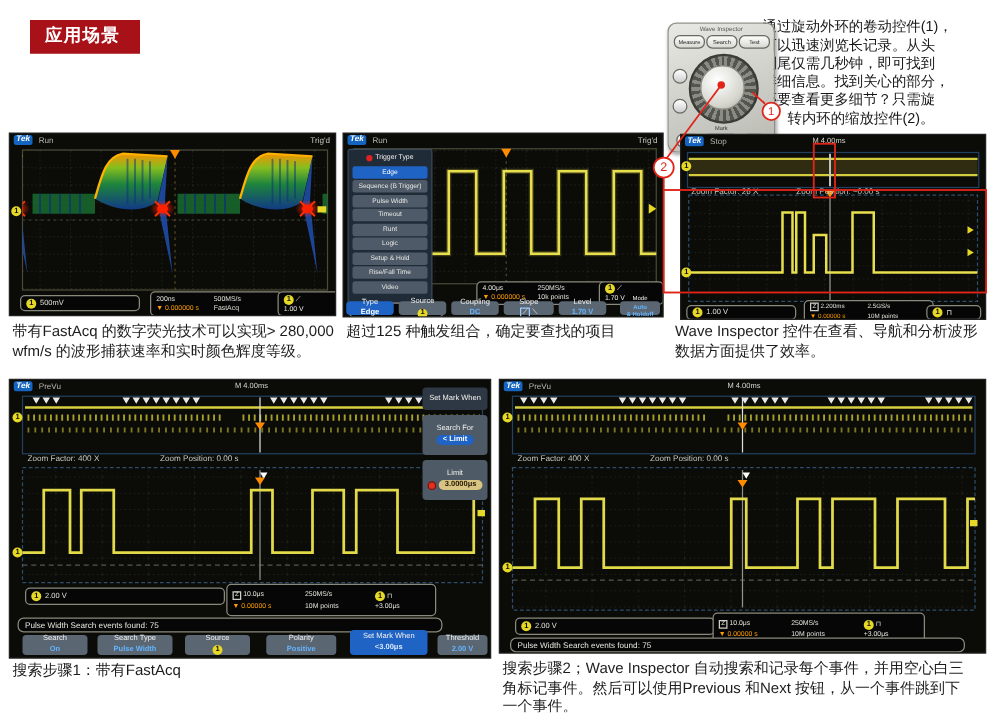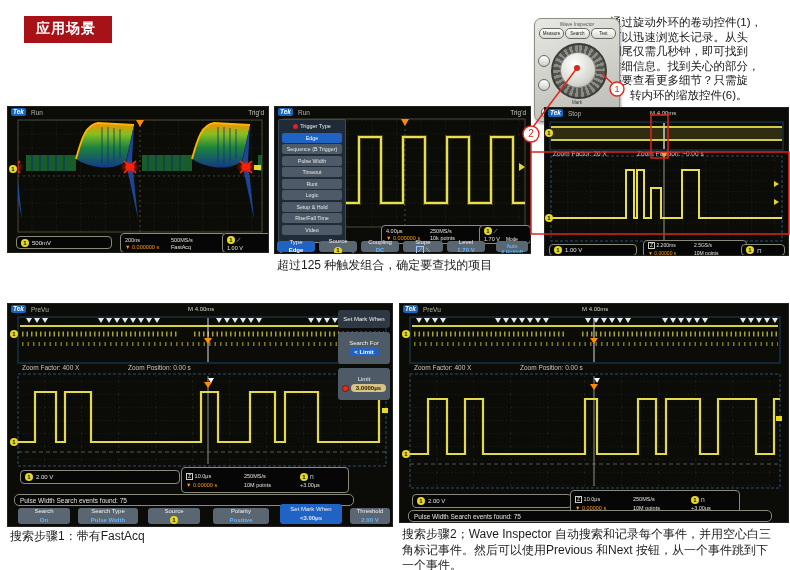--- a/index.html
+++ b/index.html
@@ -111,21 +111,21 @@
   </svg>
 
   <div class="badge">应用场景</div>
 
   <div class="intro">
     <div>通过旋动外环的卷动控件(1)，</div>
     <div>可以迅速浏览长记录。从头</div>
     <div>到尾仅需几秒钟，即可找到</div>
     <div>详细信息。找到关心的部分，</div>
     <div>还要查看更多细节？只需旋</div>
-    <div class="indent">转内环的缩放控件(6)。</div>
+    <div class="indent">转内环的缩放控件(2)。</div>
   </div>
 
   <div class="knobpanel">
     <div class="ptitle">Wave Inspector</div>
     <div class="kbtn" style="left:4px;top:9px;width:23px">Measure</div>
     <div class="kbtn" style="left:30px;top:9px;width:23px">Search</div>
     <div class="kbtn" style="left:56px;top:9px;width:23px">Test</div>
     <div class="kcirc" style="left:3px;top:36px"></div>
     <div class="kcirc" style="left:3px;top:60px"></div>
     <div class="kring"></div>
@@ -169,20 +169,21 @@
       <span>200ns</span>
       <span>500MS/s</span>
       <span class="orange"><i style="font-style:normal">▼</i> <i style="font-style:normal">0.000000 s</i></span>
       <span>FastAcq</span>
     </div>
     <div class="rgrid" style="left:214px;top:126px;width:42px;height:16px;grid-template-columns:auto">
       <span><i class="ch" style="font-style:normal">1</i> <i style="font-style:normal">⟋</i></span>
       <span>1.00 V</span>
     </div>
   </div>
+  <div class="cap" style="left:10px;top:258px;width:266px">带有FastAcq 的数字荧光技术可以实现&gt; 280,000 wfm/s 的波形捕获速率和实时颜色辉度等级。</div>
 
   <div class="scope" style="left:275px;top:107px;width:255px;height:146px">
     <div class="tbar">
       <span class="tek">Tek</span>
       <span>Run</span>
     </div>
     <div class="tright">Trig'd</div>
     <svg width="255" height="146" style="position:absolute;left:0;top:0">
       <rect x="8" y="12" width="242" height="108" fill="url(#gridS)" stroke="#4a4a38" stroke-width="1"></rect>
       <path d="M130,12 V120" stroke="#4a4a38" stroke-width="1" stroke-dasharray="2,3"></path>
@@ -279,20 +280,21 @@
       <span><i class="zbox" style="font-style:normal">Z</i> <i style="font-style:normal">2.200ms</i></span>
       <span>2.5GS/s</span>
       <span class="orange"><i style="font-style:normal">▼</i> <i style="font-style:normal">0.00000 s</i></span>
       <span>10M points</span>
     </div>
     <div class="rbox" style="left:196px;top:136px;width:34px;height:10px">
       <span class="ch">1</span>
       <span>⊓</span>
     </div>
   </div>
+  <div class="cap" style="left:540px;top:258px;width:250px">Wave Inspector 控件在查看、导航和分析波形数据方面提供了效率。</div>
 
   <div class="scope" style="left:8px;top:304px;width:384px;height:222px">
     <div class="tbar">
       <span class="tek">Tek</span>
       <span>PreVu</span>
     </div>
     <div class="tmid" style="left:180px">M 4.00ms</div>
     <svg width="384" height="222" style="position:absolute;left:0;top:0">
       <rect x="10" y="13" width="368" height="46" fill="none" stroke="#23415f" stroke-width="1"></rect>
       <path d="M12,22 H376" stroke="#d8d040" stroke-width="2"></path>

